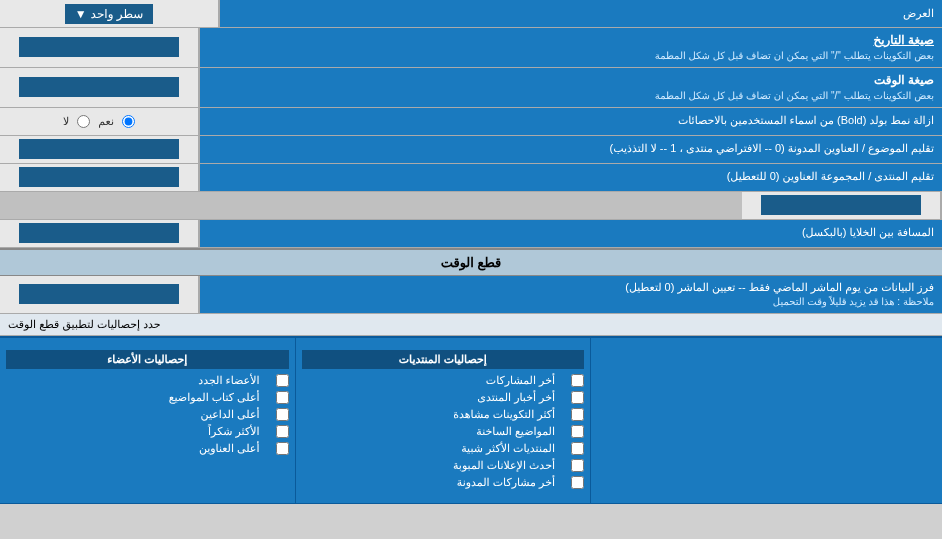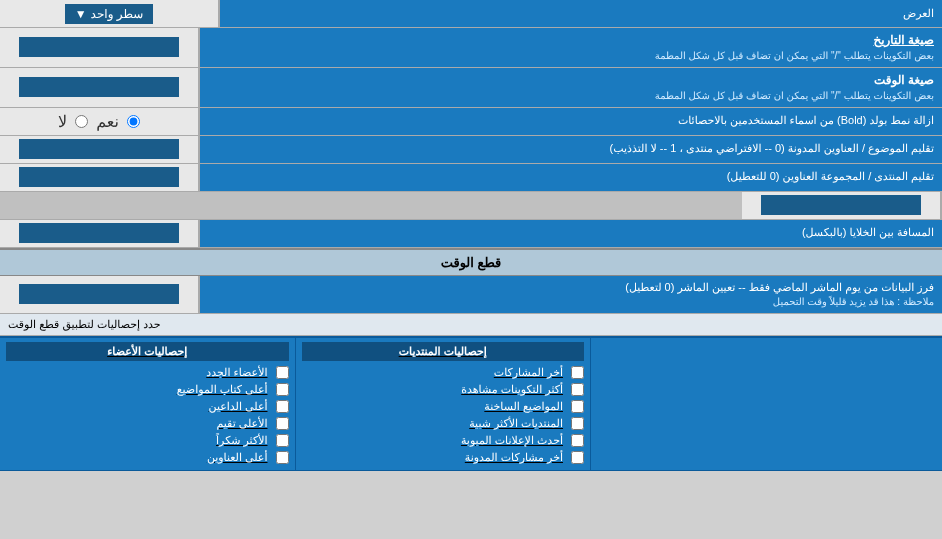--- a/index.html
+++ b/index.html
@@ -53,21 +53,21 @@
     }
     .radio-row {
       display: flex;
       align-items: center;
       justify-content: flex-start;
       gap: 8px;
       padding: 0 10px;
     }
     .radio-row label {
       color: #333;
-      font-size: 16px;
+      font-size: 11px;
     }
     .dropdown-btn {
       background: #1a5c8a;
       color: #fff;
       border: none;
       padding: 3px 10px;
       font-size: 12px;
       cursor: pointer;
       display: flex;
       align-items: center;
@@ -77,42 +77,41 @@
       background: #1a7abf;
       border-top: 2px solid #0a5a9a;
     }
     .stats-header-row {
       display: flex;
       border-bottom: 1px solid #0a5a9a;
     }
     .stats-col {
       flex: 1;
       border-left: 1px solid #0a5a9a;
-      padding: 4px 6px;
-      text-decoration: underline;
+      padding: 12px 6px;
     }
     .stats-col:last-child {
       border-left: none;
     }
     .stats-col-title {
       background: #105080;
       color: #fff;
       font-weight: bold;
       text-align: center;
       padding: 3px;
       font-size: 11px;
       margin-bottom: 3px;
     }
     .stats-item {
       display: flex;
       align-items: center;
       color: #fff;
       font-size: 11px;
       padding: 2px 0;
-      gap: 8px;
+      gap: 16px;
     }
     .stats-item input[type="checkbox"] {
       margin: 0;
     }
     .limit-row {
       background: #e0e8ef;
       display: flex;
       align-items: flex-end;
       padding: 4px 8px;
       justify-content: flex-end;
@@ -255,20 +254,24 @@
 
       <div class="stats-col" style="flex:1;">
         <div class="stats-col-title">إحصاليات المنتديات</div>
         <div id="stats-posts-items">
             <div class="stats-item">
               <input type="checkbox" style="">
               <span>أخر المشاركات</span>
             </div>
             <div class="stats-item">
               <input type="checkbox" style="">
+              <span>أخر أخبار المنتدى</span>
+            </div>
+            <div class="stats-item">
+              <input type="checkbox" style="">
               <span>أكثر التكوينات مشاهدة</span>
             </div>
             <div class="stats-item">
               <input type="checkbox" style="">
               <span>المواضيع الساخنة</span>
             </div>
             <div class="stats-item">
               <input type="checkbox" style="">
               <span>المنتديات الأكثر شبية</span>
             </div>
@@ -293,24 +296,20 @@
             <div class="stats-item">
               <input type="checkbox" style="">
               <span>أعلى كتاب المواضيع</span>
             </div>
             <div class="stats-item">
               <input type="checkbox" style="">
               <span>أعلى الداعين</span>
             </div>
             <div class="stats-item">
               <input type="checkbox" style="">
-              <span>الأعلى تقيم</span>
-            </div>
-            <div class="stats-item">
-              <input type="checkbox" style="">
               <span>الأكثر شكراً</span>
             </div>
             <div class="stats-item">
               <input type="checkbox" style="">
               <span>أعلى العناوين</span>
             </div>
           </div>
       </div>
     </div>
   </div>

